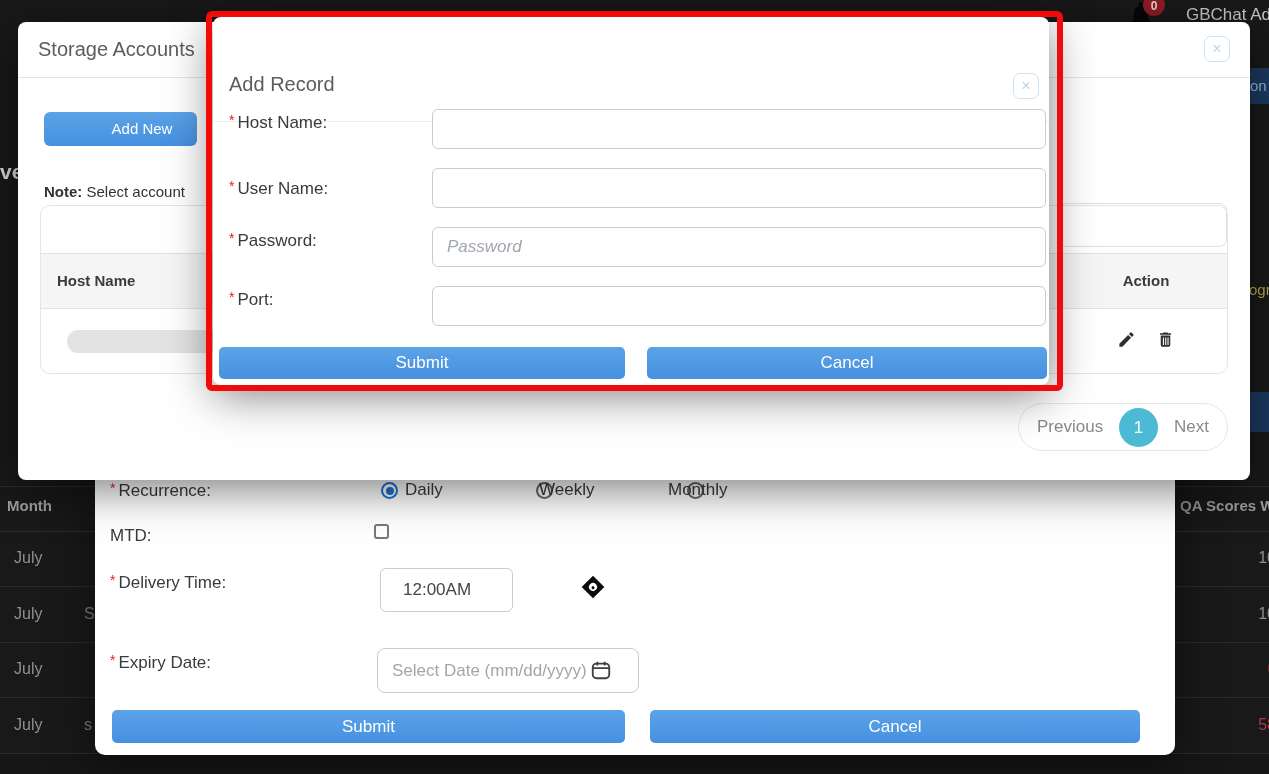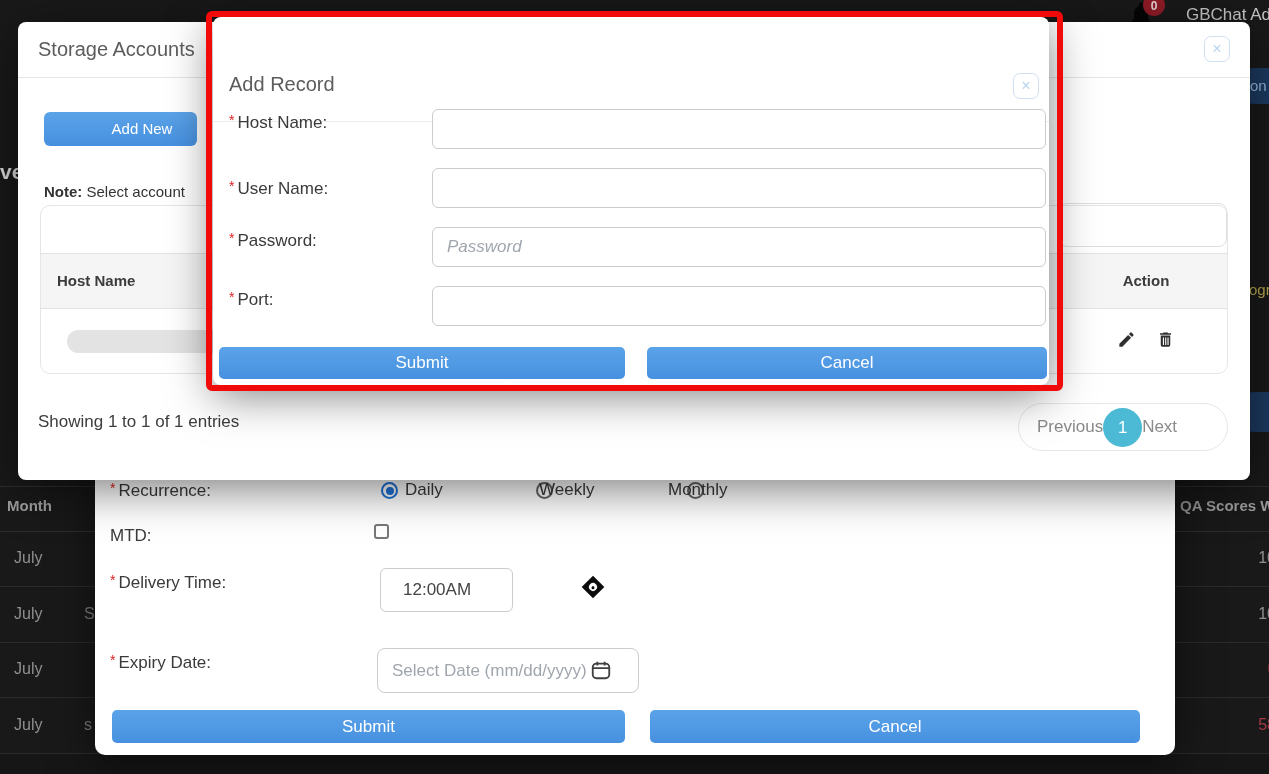--- a/index.html
+++ b/index.html
@@ -57,21 +57,21 @@
   .tbl-wrap { position:absolute; left:22px; top:183px; width:1188px; height:169px; border:1px solid #e5e5e5; border-radius:10px; }
   .tbl-head { position:absolute; left:0; top:47px; width:100%; height:56px; background:#f5f5f5;
               border-top:1px solid #e2e2e2; border-bottom:1px solid #e2e2e2; }
   .tbl-head .c1 { position:absolute; left:16px; top:18px; font-size:15px; font-weight:bold; color:#3b3b3b; }
   .tbl-head .c2 { position:absolute; right:0; top:18px; width:162px; text-align:center; font-size:15px; font-weight:bold; color:#3b3b3b; }
   .tbl-row { position:absolute; left:0; top:103px; width:100%; height:64px; background:#fff; border-radius:0 0 10px 10px; }
   .pill { position:absolute; left:26px; top:21px; width:157px; height:23px; background:#e3e3e3; border-radius:12px; }
   .row-icons { position:absolute; right:0; top:21px; width:162px; text-align:center; }
   .row-icons svg { margin:0 8px; cursor:pointer; }
   .pager { position:absolute; left:1000px; top:381px; width:210px; height:48px; border:1px solid #e7e7e7;
-           border-radius:24px; background:#fff; display:flex; align-items:center; padding:0 18px; }
+           border-radius:24px; background:#fff; display:flex; align-items:center; justify-content:space-between; padding:0 18px; }
   .pager .pg-txt { font-size:17px; color:#8a8a8a; cursor:pointer; }
   .pg-circle { width:39px; height:39px; border-radius:50%; background:#4cbad5; color:#fff; font-size:17px;
                text-align:center; line-height:39px; cursor:pointer; }
 
   
   #addrecord { left:213px; top:17px; width:836px; height:368px; z-index:20; border-radius:8px; }
   #addrecord .header { position:absolute; left:0; top:0; width:100%; height:69px; border-bottom:1px solid #ededed;margin-top:36px; }
   #addrecord .header .mtitle { position:absolute; left:16px; top:20px; }
   #redbox { left:206px; top:11px; width:857px; height:380px; border:6px solid #f10a0a; border-radius:6px;
             z-index:30; pointer-events:none; }
@@ -173,21 +173,20 @@
         <svg width="19" height="19" viewBox="0 0 24 24">
             <path fill="#2f2f2f" d="M3 17.25V21h3.75L17.8 9.94l-3.75-3.75L3 17.25zM20.7 7.04a1 1 0 0 0 0-1.41l-2.34-2.34a1 1 0 0 0-1.41 0l-1.83 1.83 3.75 3.75 1.83-1.83z"></path>
           </svg>
         <svg width="19" height="19" viewBox="0 0 24 24">
             <path fill="#2f2f2f" d="M6 19a2 2 0 0 0 2 2h8a2 2 0 0 0 2-2V7H6v12zM8.7 9.5h1.4V19H8.7V9.5zm2.9 0H13V19h-1.4V9.5zm2.9 0h1.4V19h-1.4V9.5zM15.5 4l-1-1h-5l-1 1H5v2h14V4h-3.5z"></path>
           </svg>
       </span>
     </div>
   </div>
 
-  <span class="abs" style="left:20px; top:390px; font-size:17px; color:#3d3d3d;">Showing 1 to 1 of 1 entries</span>
 
   <div class="pager">
     <span class="pg-txt">Previous</span>
     <span class="pg-circle">1</span>
     <span class="pg-txt">Next</span>
   </div>
 </div>
 
 <div class="abs modal" id="addrecord">
   <div class="header">

